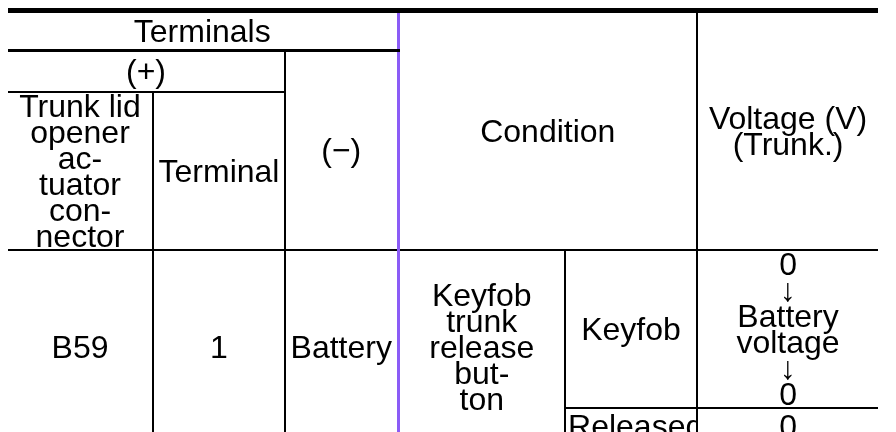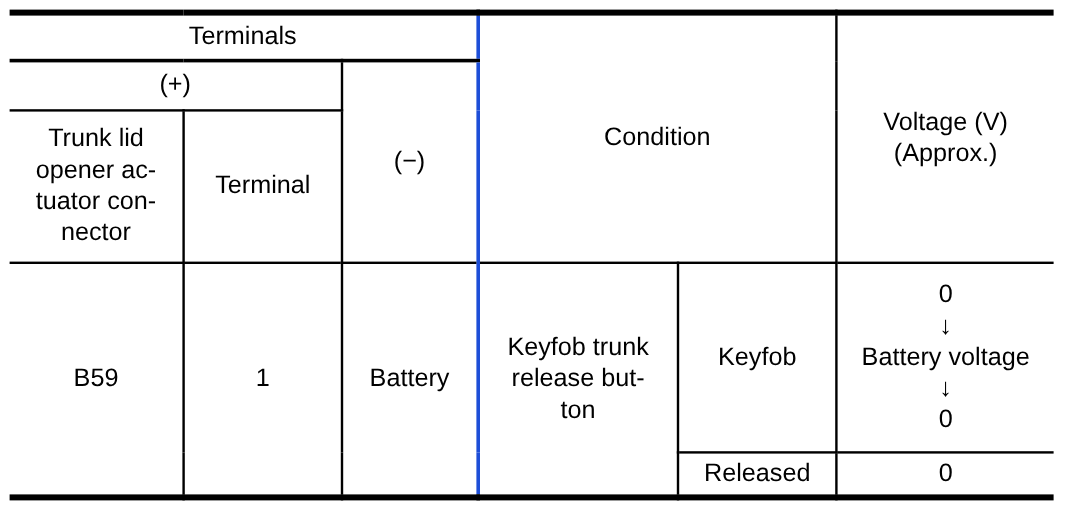--- a/index.html
+++ b/index.html
@@ -19,30 +19,30 @@
     table-layout: fixed;
     width: 870px;
     margin: 8px 0 0 8px;
     border-top: 5px solid #000;
     border-bottom: 5px solid #000;
   }
   td {
     border: 2px solid #000;
     text-align: center;
     vertical-align: middle;
-    font-size: 21px;
+    font-size: 32px;
     line-height: 26px;
     white-space: pre-line;
     padding: 0 2px;
     overflow: hidden;
   }
   td.edge-l { border-left: none; }
   td.edge-r { border-right: none; }
   td.terminals-cell { border-bottom: 3px solid #000; }
-  td.thick-left { border-left: 3px solid #1d4ed8; }
+  td.thick-left { border-left: 3px solid #8b5cf6; }
   tr.r1 { height: 40px; }
   tr.r2 { height: 41px; }
   tr.r3 { height: 127px; }
   tr.r4 { height: 158px; }
   tr.r5 { height: 38px; }
 </style>
 </head>
 <body>
 
 <table class="spec-table">
@@ -52,21 +52,21 @@
     <col style="width:113px">
     <col style="width:167px">
     <col style="width:132px">
     <col style="width:181px">
   </colgroup>
   <tbody>
     <tr class="r1">
       <td colspan="3" class="edge-l terminals-cell">Terminals</td>
       <td colspan="2" rowspan="3" class="thick-left">Condition</td>
       <td rowspan="3" class="edge-r">Voltage (V)
-(Approx.)</td>
+(Trunk.)</td>
     </tr>
     <tr class="r2">
       <td colspan="2" class="edge-l">(+)</td>
       <td rowspan="2">(−)</td>
     </tr>
     <tr class="r3">
       <td class="edge-l">Trunk lid
 opener ac-
 tuator con-
 nector</td>

